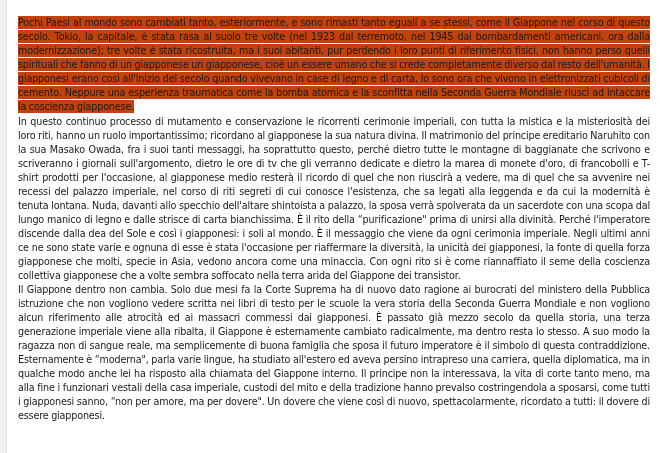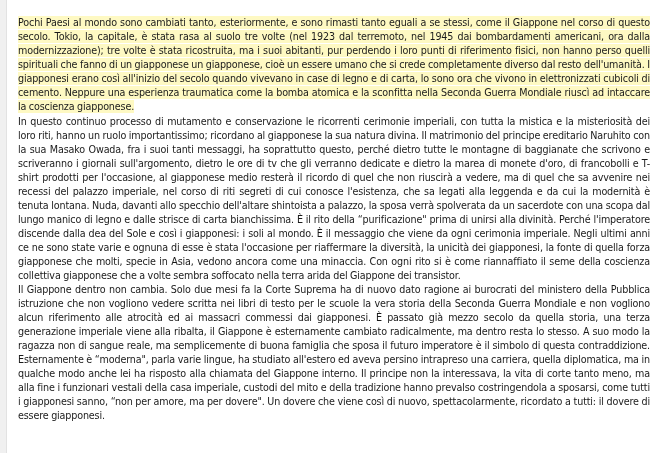--- a/index.html
+++ b/index.html
@@ -45,21 +45,21 @@
   }
   .para {
     font-size: 9.6px;
     line-height: 14px;
     text-align: justify;
     margin: 0;
     letter-spacing: -0.15px;
     word-spacing: -0.3px;
   }
   .highlighted {
-    background: #fef9c3;
+    background: #c2410c;
     box-decoration-break: clone;
     -webkit-box-decoration-break: clone;
     padding: 1px 0;
   }
   .hl-block {
     margin-bottom: 1px;
   }
 </style>
 </head>
 <body>

